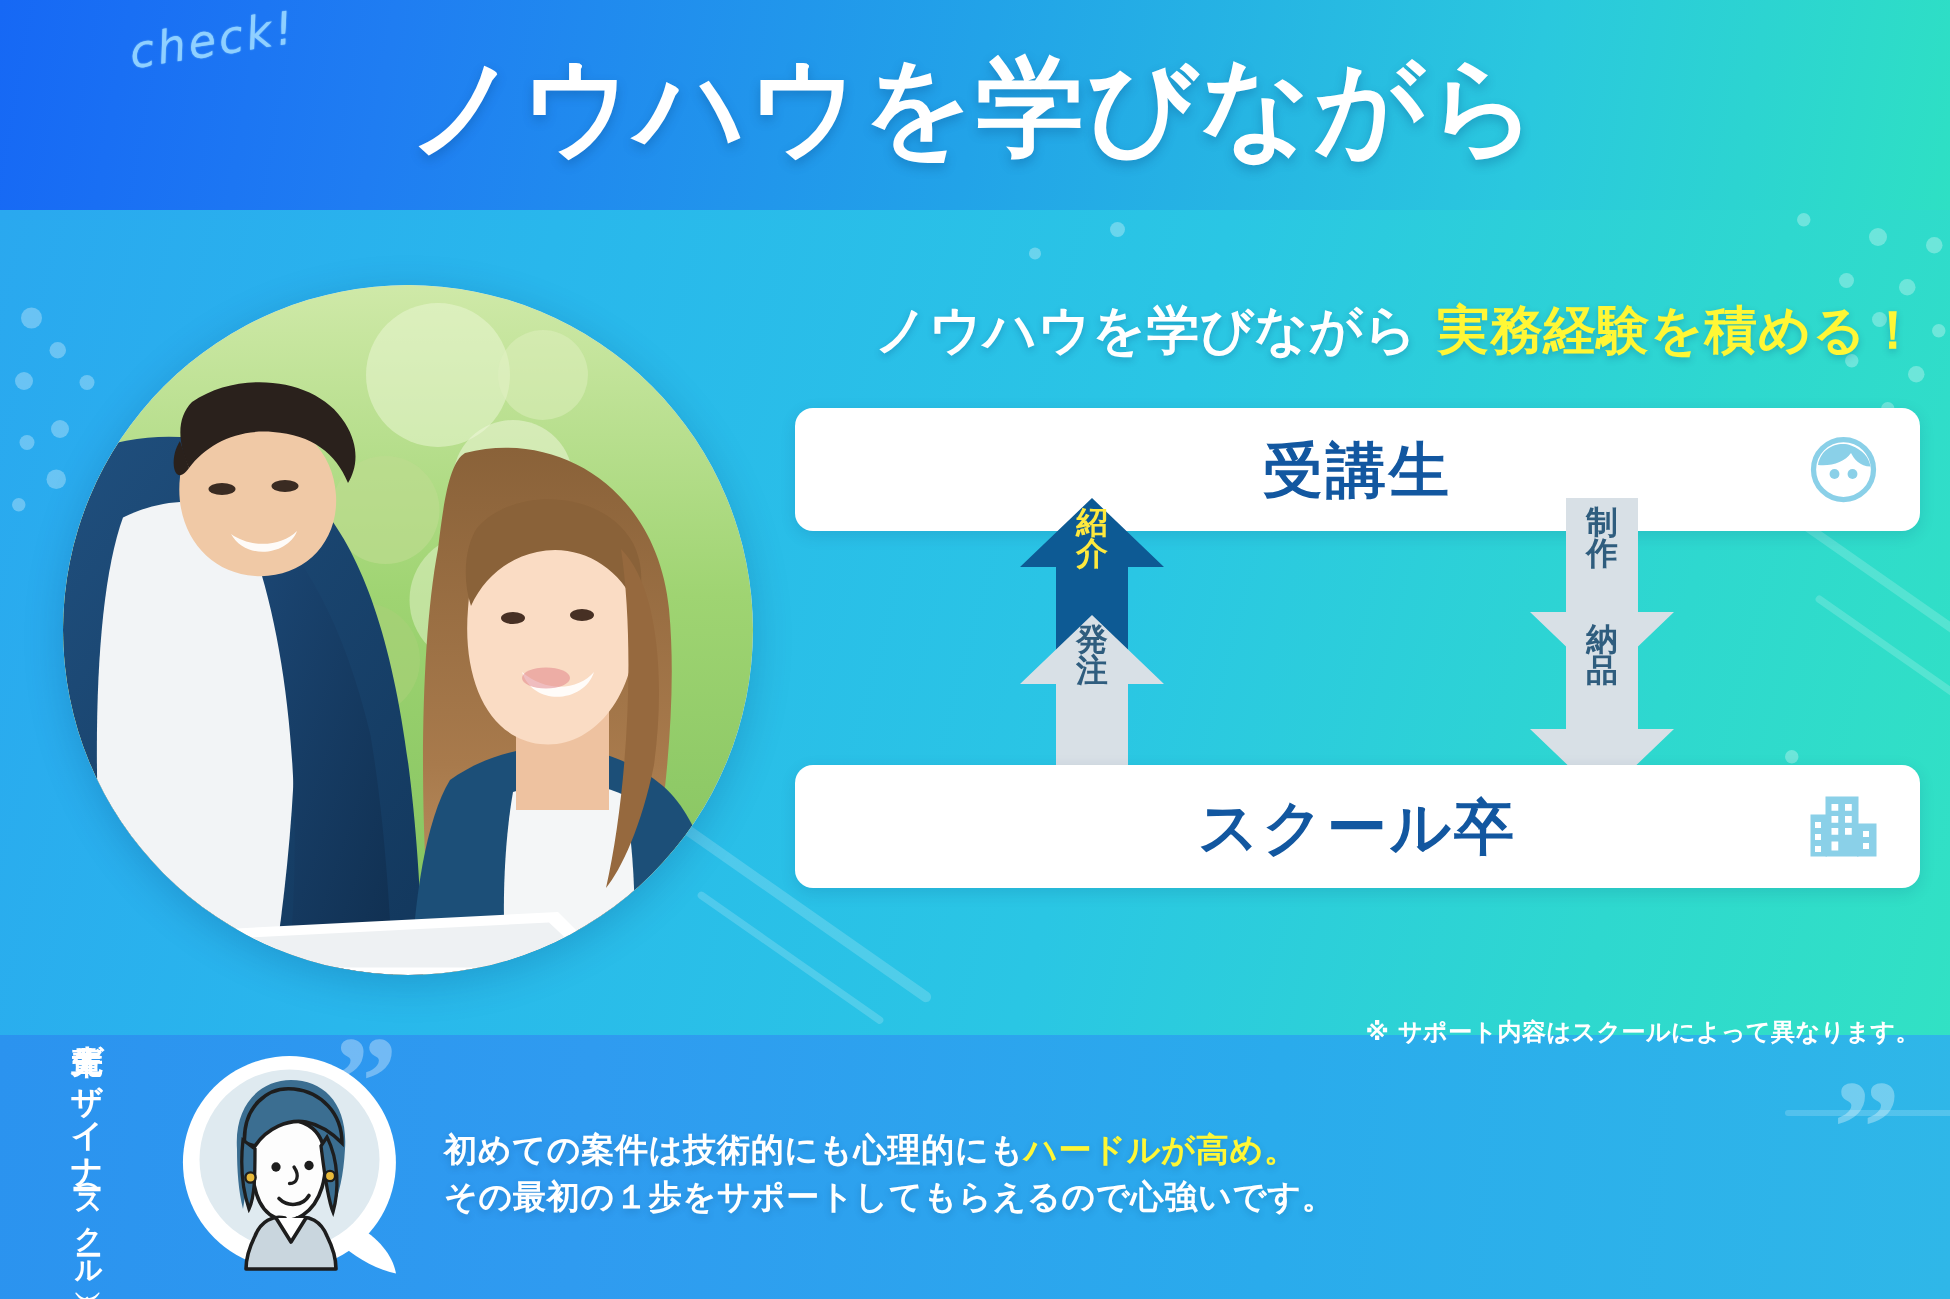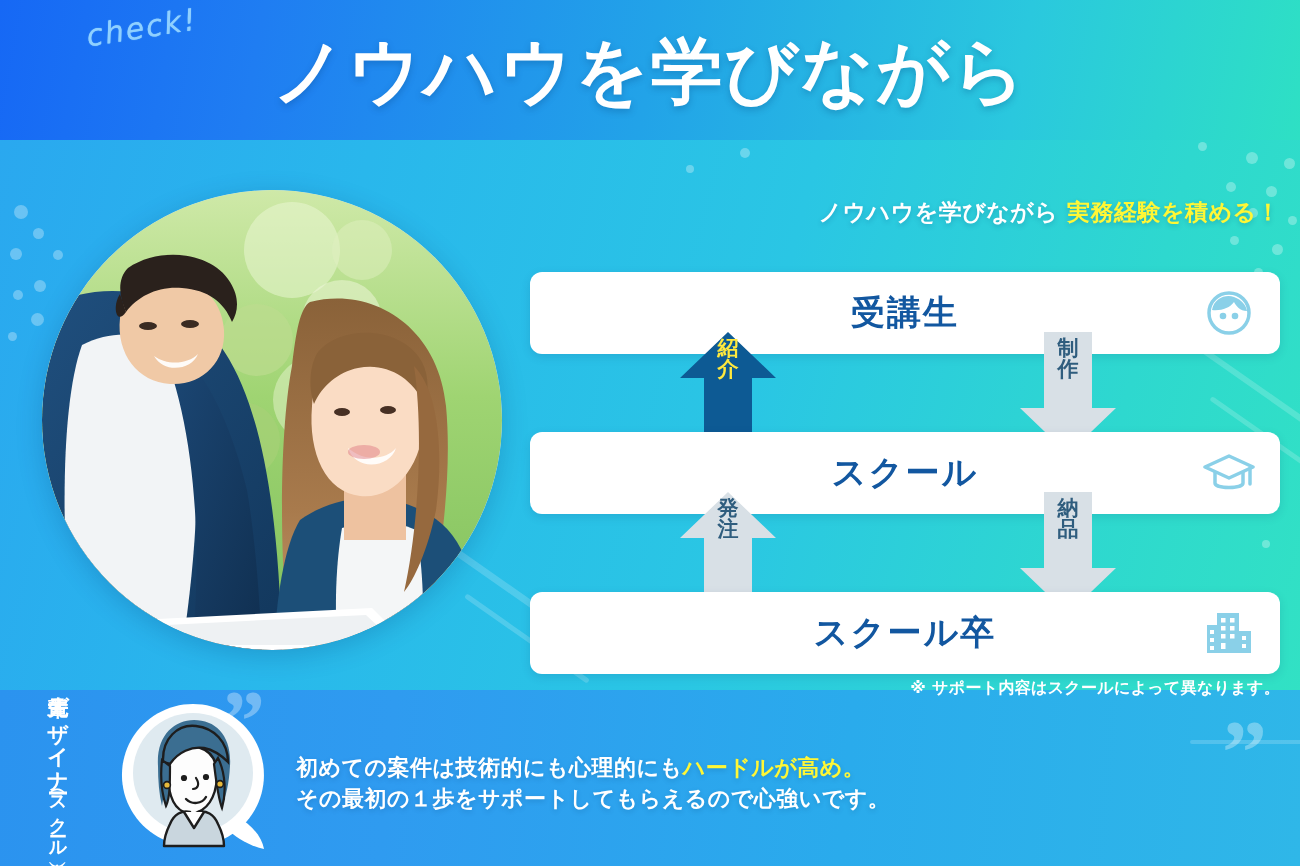--- a/index.html
+++ b/index.html
@@ -66,37 +66,37 @@
     width:460px; height:460px; border-radius:50%;
     overflow:hidden;
     box-shadow:0 6px 26px rgba(0,50,110,.22);
     background:#bfe3f2;
   }
   .photo-circle svg { display:block; width:460px; height:460px; }
 
   
   .subtitle {
     position:absolute; left:520px; top:197px; width:760px;
-    text-align:right; font-size:23px; font-weight:700;
+    text-align:right; font-size:35px; font-weight:700;
     color:#ffffff; letter-spacing:.5px;
     text-shadow:0 2px 5px rgba(0,60,110,.25);
     font-family:"DejaVu Sans","Liberation Sans",sans-serif;
   }
   .subtitle .hl { color:#fff735; }
 
   
   .flow { position:absolute; left:530px; top:272px; width:750px; }
   .flow-box {
     position:relative; width:750px; height:82px;
     background:#ffffff; border-radius:12px;
     box-shadow:0 3px 10px rgba(0,50,100,.13);
     display:flex; align-items:center; justify-content:center;
   }
   .flow-box .label {
-    font-size:34px; font-weight:700; color:#1257a0;
+    font-size:40px; font-weight:700; color:#1257a0;
     letter-spacing:2px;
     font-family:"DejaVu Sans","Liberation Sans",sans-serif;
   }
   .flow-box .bicon {
     position:absolute; right:24px; top:50%; transform:translateY(-50%);
     width:54px; height:54px; display:flex; align-items:center; justify-content:center;
   }
   .flow-gap { position:relative; height:78px; width:750px; }
 
   
@@ -298,30 +298,20 @@
         <svg class="arrow-svg" width="96" height="122" viewBox="0 0 96 122">
           <polygon points="48,122 96,76 72,76 72,0 24,0 24,76 0,76" fill="#d8e0e6"></polygon>
         </svg>
         <div class="arrow-text at-dark">
           <span>制</span>
           <span>作</span>
         </div>
       </div>
     </div>
 
-    <div class="flow-box">
-      <span class="label">スクール</span>
-      <span class="bicon">
-        <svg width="52" height="46" viewBox="0 0 52 46">
-          <polygon points="26,6 50,17 26,28 2,17" fill="none" stroke="#8ad0e8" stroke-width="3.5" stroke-linejoin="round"></polygon>
-          <path d="M12 22 L12 33 C 12 39, 40 39, 40 33 L 40 22" fill="none" stroke="#8ad0e8" stroke-width="3.5" stroke-linejoin="round"></path>
-          <path d="M47 18 L47 34" stroke="#8ad0e8" stroke-width="3.5" stroke-linecap="round"></path>
-        </svg>
-      </span>
-    </div>
 
     <div class="flow-gap">
       <div class="arrow-wrap up-left">
         <svg class="arrow-svg" width="96" height="122" viewBox="0 0 96 122">
           <polygon points="48,0 96,46 72,46 72,122 24,122 24,46 0,46" fill="#d8e0e6"></polygon>
         </svg>
         <div class="arrow-text at-dark">
           <span>発</span>
           <span>注</span>
         </div>

